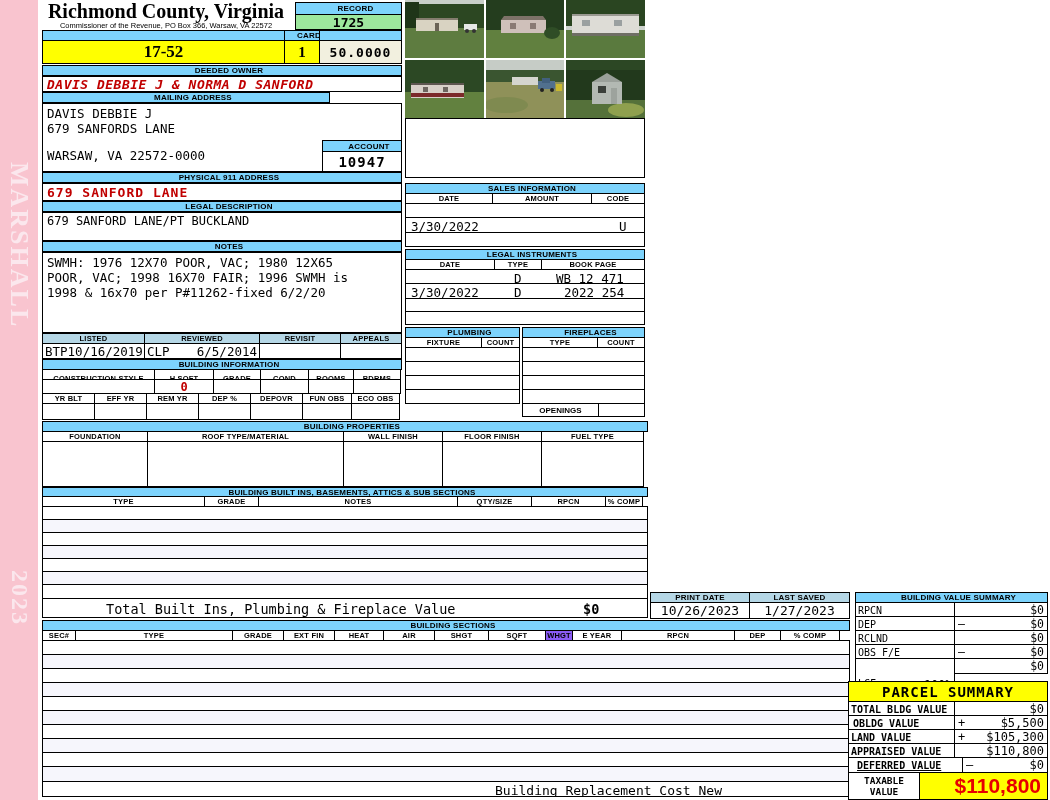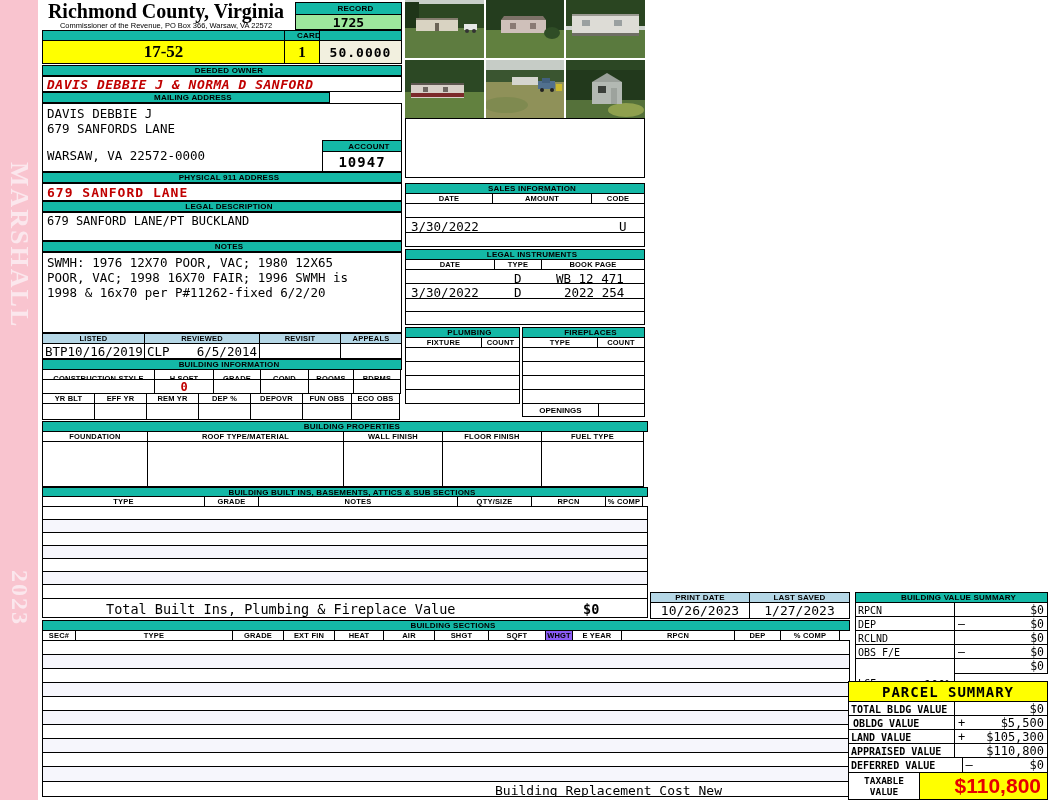--- a/index.html
+++ b/index.html
@@ -2,21 +2,21 @@
 <html><head>
 <meta charset="utf-8">
 <style>
   html,body{margin:0;padding:0;background:#fff;}
   #card{position:relative;width:1050px;height:800px;background:#ffffff;overflow:hidden;
         font-family:"DejaVu Sans Mono",monospace;color:#000;}
   .abs{position:absolute;box-sizing:border-box;}
   .row{position:absolute;display:flex;box-sizing:border-box;}
   .row>*{box-sizing:border-box;height:100%;}
   .row>*+*{margin-left:-1px;}
-  .hdr{background:#14b8a6;border:1px solid #000;display:flex;align-items:center;justify-content:center;
+  .hdr{background:#7dd3fc;border:1px solid #000;display:flex;align-items:center;justify-content:center;
        font:bold 8px "Liberation Sans","DejaVu Sans",sans-serif;letter-spacing:.2px;white-space:nowrap;padding-left:14px;}
   .hc{background:#b5d7e6;border:1px solid #000;display:flex;align-items:center;justify-content:center;
       font:bold 7.5px "Liberation Sans","DejaVu Sans",sans-serif;letter-spacing:.2px;white-space:nowrap;overflow:hidden;}
   .c{border:1px solid #000;background:#fff;overflow:hidden;white-space:nowrap;}
   .v{font:12px "DejaVu Sans Mono",monospace;display:flex;align-items:center;padding:0 4px;}
   .red{color:#c00000;font-weight:bold;}
   .stripeA{background:#ffffff;}
   .stripeB{background:#f6f6fc;}
   .vtext{position:absolute;writing-mode:vertical-rl;color:#fbe7ed;
          font:bold 26px "Liberation Serif","DejaVu Serif",serif;letter-spacing:2px;}
@@ -400,21 +400,21 @@
     </div>
   </div>
   <div class="row" style="left:848px;top:743px;width:200px;height:15px;">
     <div class="c" style="width:107px;font:bold 10px 'DejaVu Sans Mono',monospace;padding:2px 2px;">APPRAISED VALUE</div>
     <div class="c" style="width:94px;display:flex;align-items:center;font-size:12px;padding:0 3px;">
       <span></span>
       <span style="margin-left:auto;">$110,800</span>
     </div>
   </div>
   <div class="row" style="left:848px;top:757px;width:200px;height:16px;">
-    <div class="c" style="width:125px;font:bold 10px 'DejaVu Sans Mono',monospace;padding:2px 2px;">DEFERRED VALUE</div>
+    <div class="c" style="width:125px;font:bold 10px 'DejaVu Sans Mono',monospace;padding:2px 8px;text-decoration:underline;">DEFERRED VALUE</div>
     <div class="c" style="width:94px;display:flex;align-items:center;font-size:12px;padding:0 3px;">
       <span>–</span>
       <span style="margin-left:auto;">$0</span>
     </div>
   </div>
   <div class="row" style="left:848px;top:772px;width:200px;height:28px;">
     <div class="c" style="width:72px;display:flex;flex-direction:column;align-items:center;justify-content:center;font:bold 9.5px 'DejaVu Sans Mono',monospace;line-height:11px;">
       <span>TAXABLE</span>
       <span>VALUE</span>
     </div>

